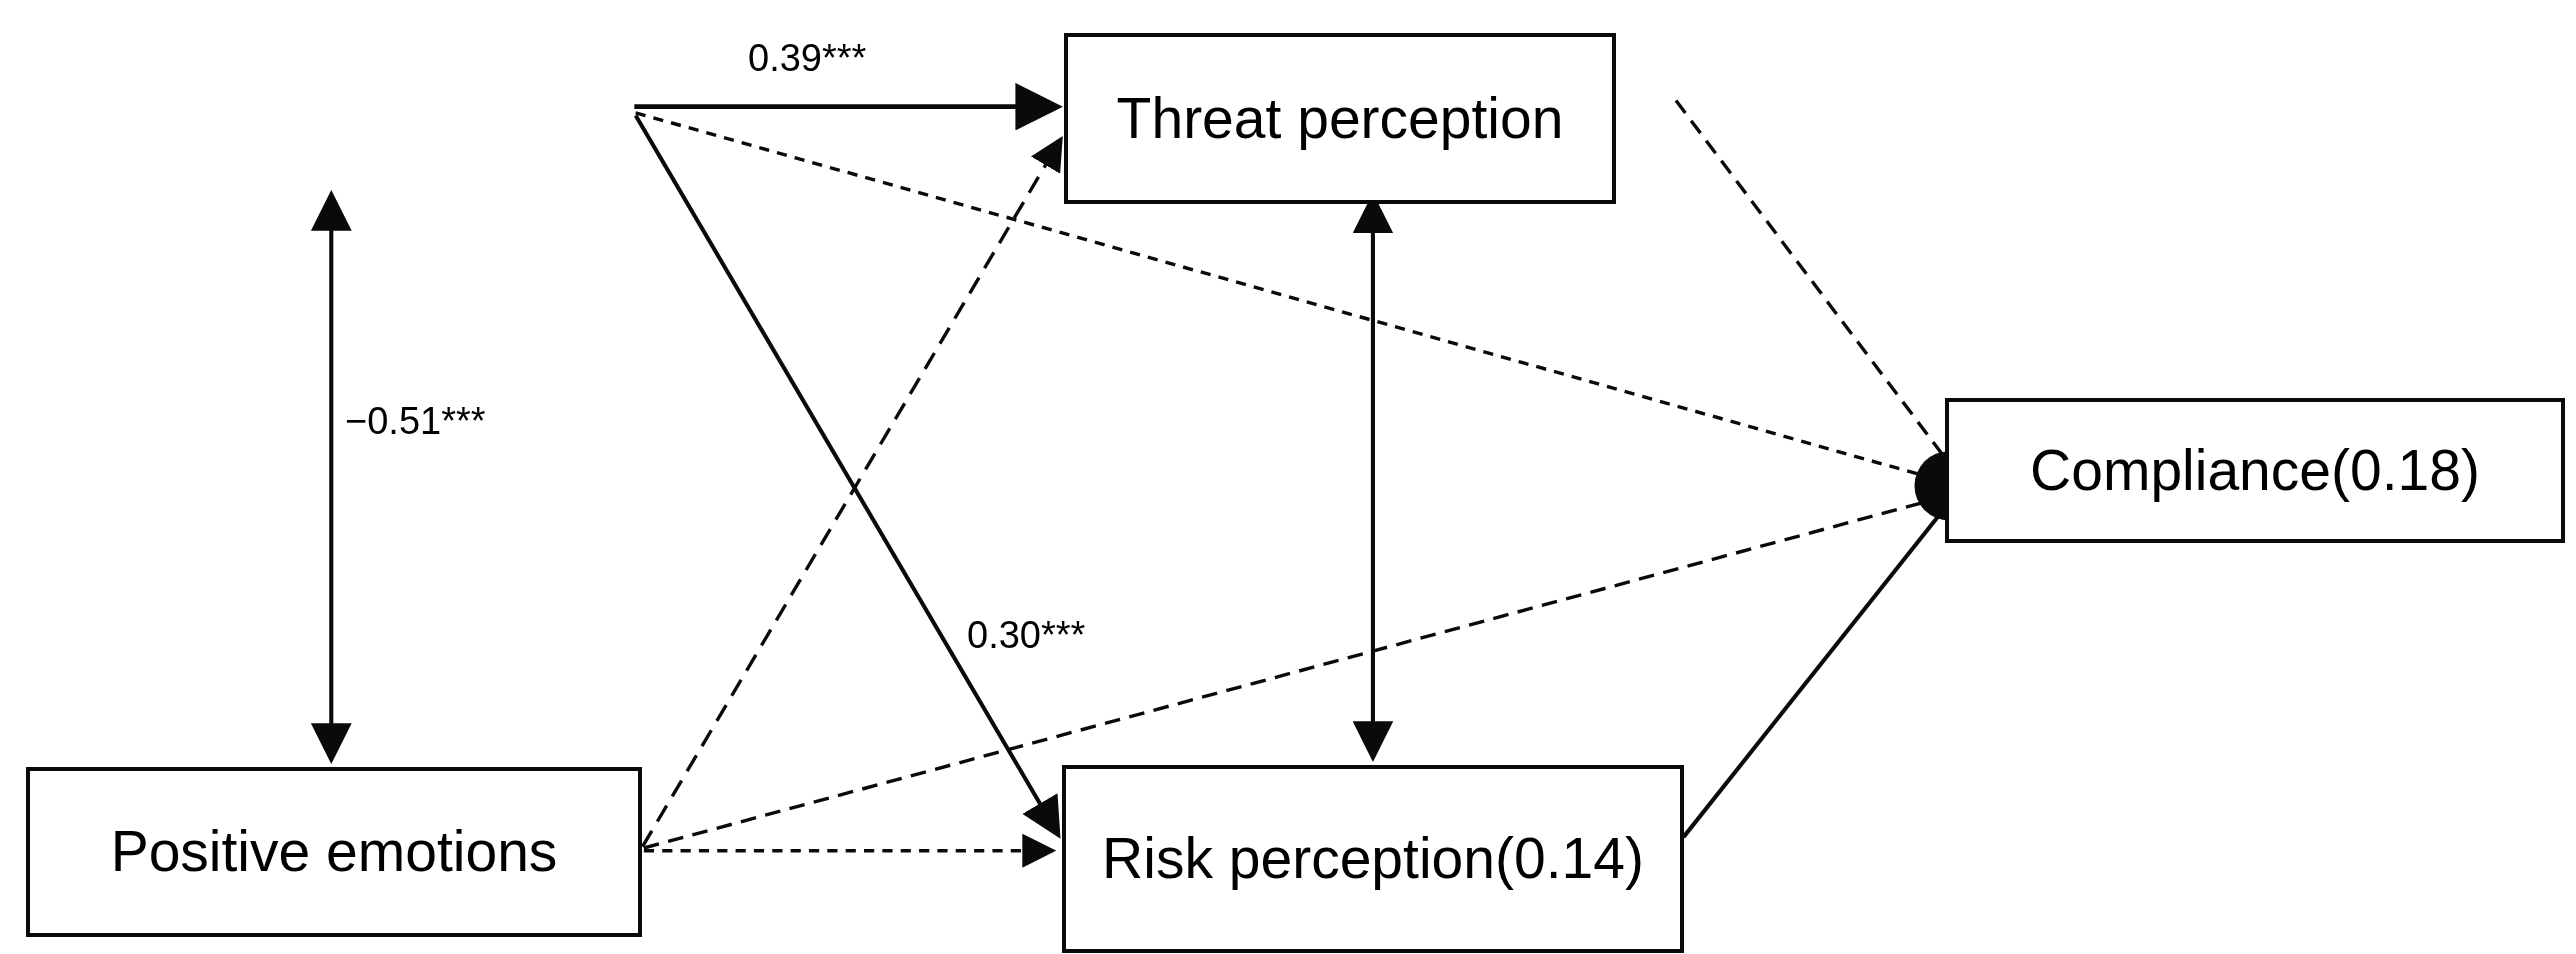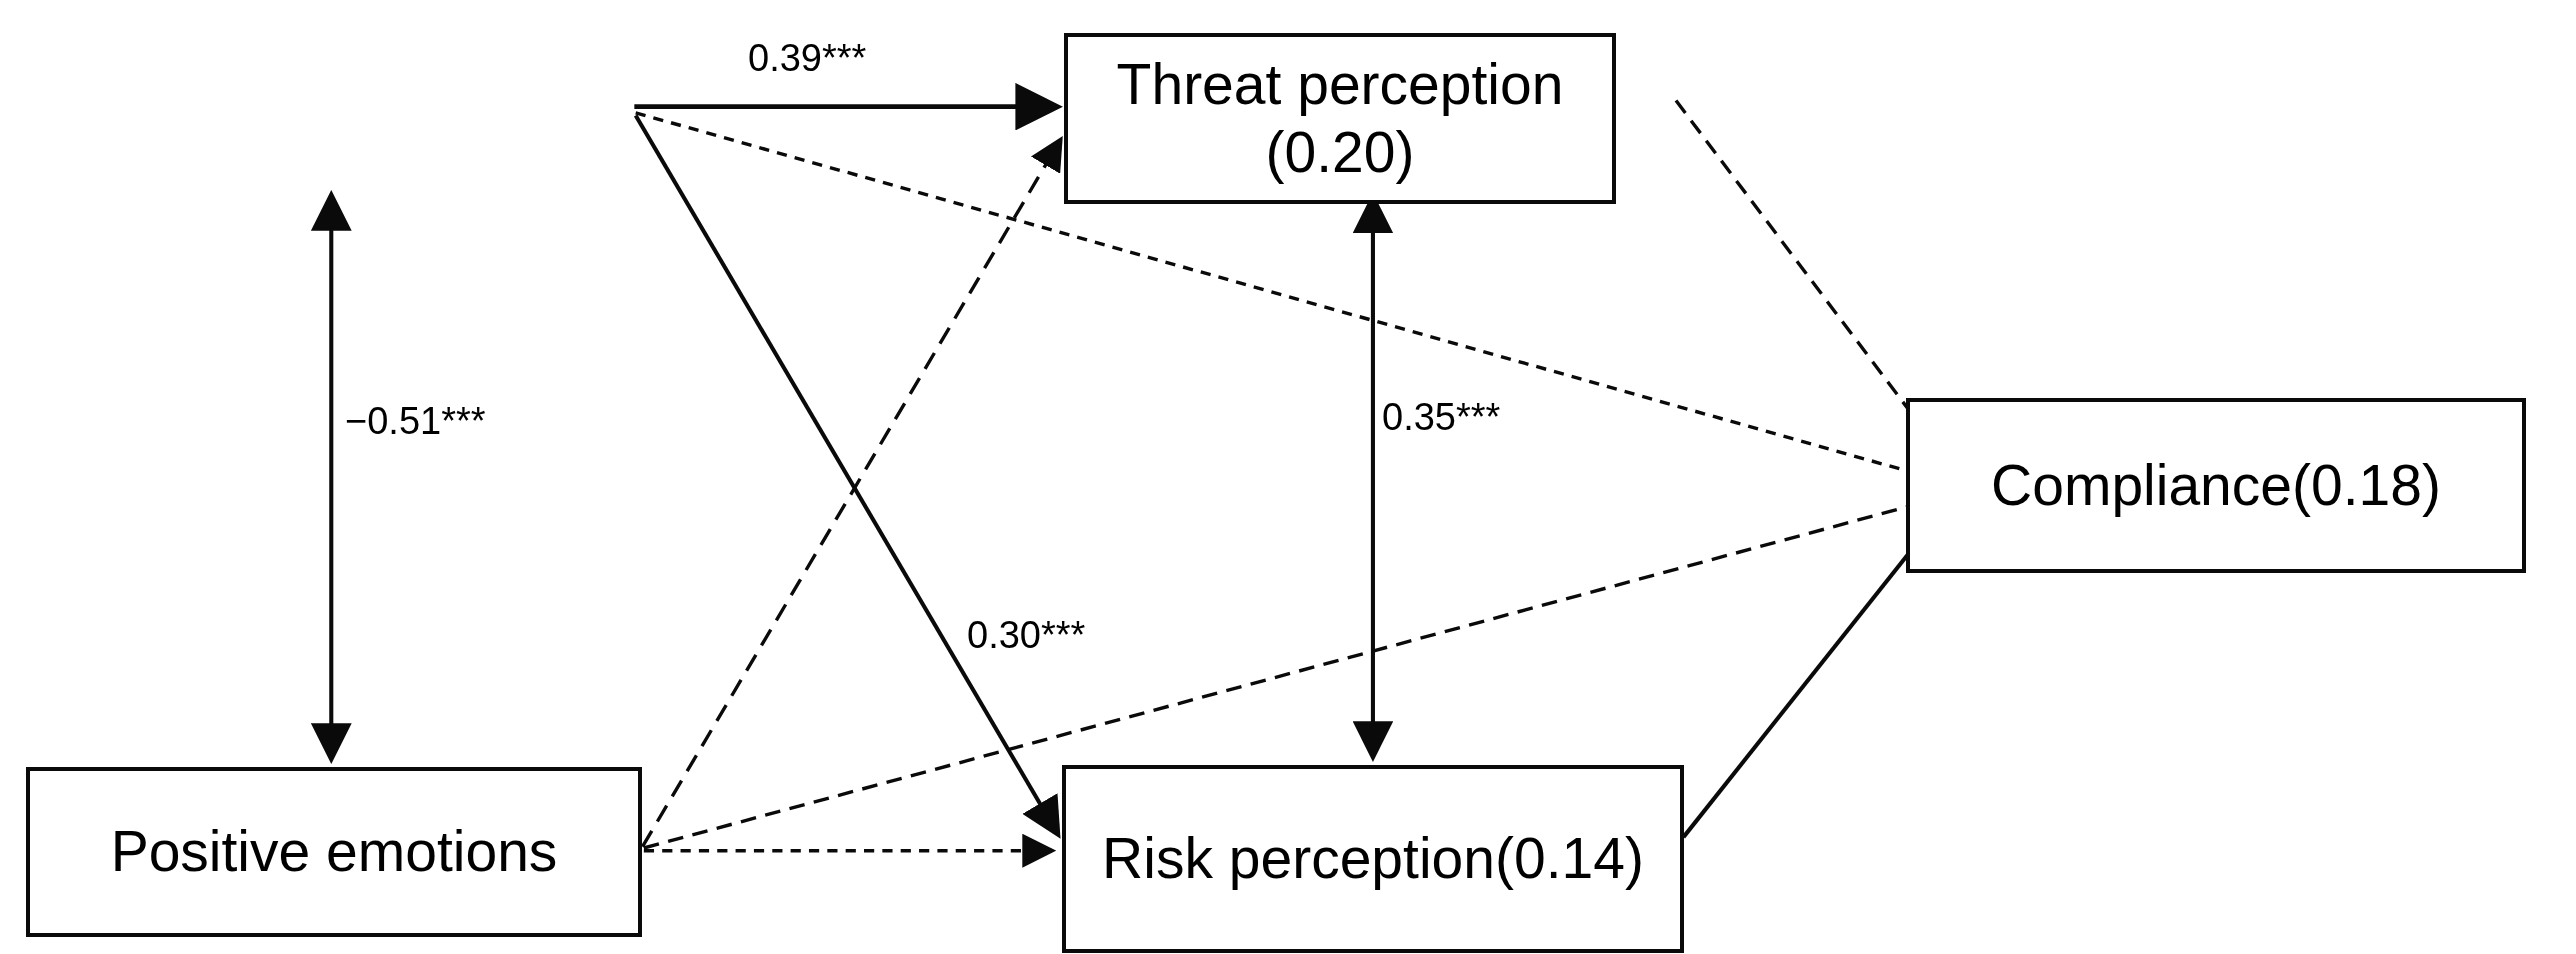--- a/index.html
+++ b/index.html
@@ -36,21 +36,21 @@
     text-align: center;
     font-size: 57px;
     line-height: 1.18;
     letter-spacing: 0px;
     white-space: nowrap;
   }
   .node-negative   { left: 19px;   top: 20.4px;   width: 615px; height: 167px; }
   .node-threat     { left: 1064px; top: 33px;   width: 552px; height: 171px; }
   .node-positive   { left: 26px;   top: 767px; width: 616px; height: 170px; }
   .node-risk       { left: 1062px; top: 765px; width: 622px; height: 188px; }
-  .node-compliance { left: 1906px; top: 398px;  width: 620px; height: 175px; text-align: center; }
+  .node-compliance { left: 1945px; top: 398px;  width: 620px; height: 145px; text-align: center; }
   .coef {
     position: absolute;
     font-size: 38px;
     line-height: 1;
     white-space: nowrap;
   }
   .coef-039 { left: 748px; top: 39px;  }
   .coef-037 { left: 345px;  top: 402px; }
   .coef-035 { left: 1382px; top: 398px; }
   .coef-030 { left: 967px; top: 616px; }
@@ -87,34 +87,32 @@
     <path d="M 2466 148 L 2874 690" stroke="#0a0a0a" stroke-width="5" fill="none" stroke-dasharray="23 14"></path>
 
     <path d="M 2477 1232 L 2882 722" stroke="#0a0a0a" stroke-width="6" fill="none"></path>
 
     <path d="M 2868 664 A 50 50 0 0 0 2868 766 L 2868 664 Z" fill="#0a0a0a"></path>
   </svg>
 
 
   <div class="node node-threat">
     <span>Threat perception</span>
-    <span>(0.20)</span>
   </div>
 
   <div class="node node-positive">
     <span>Positive emotions</span>
   </div>
 
   <div class="node node-risk">
     <span>Risk perception(0.14)</span>
   </div>
 
   <div class="node node-compliance">
     <span>Compliance(0.18)</span>
   </div>
 
   <div class="coef coef-037">−0.51***</div>
   <div class="coef coef-039">0.39***</div>
   <div class="coef coef-030">0.30***</div>
-  <div class="coef coef-035">0.35***</div>
 
 </div>
 
 
 </body></html>

